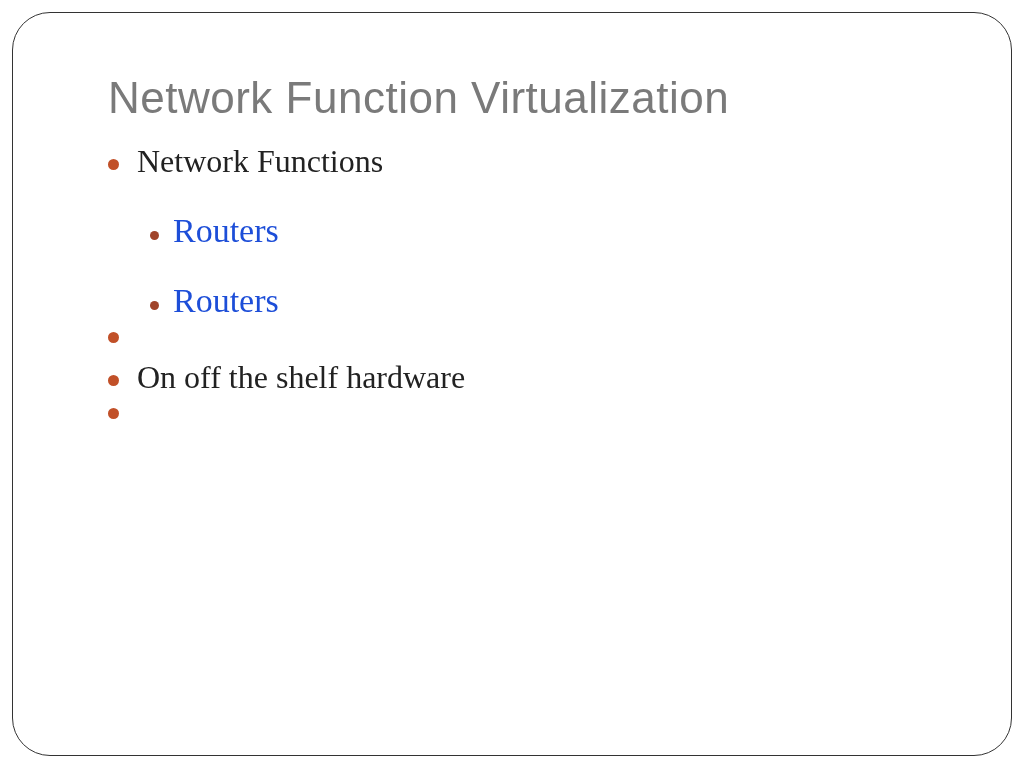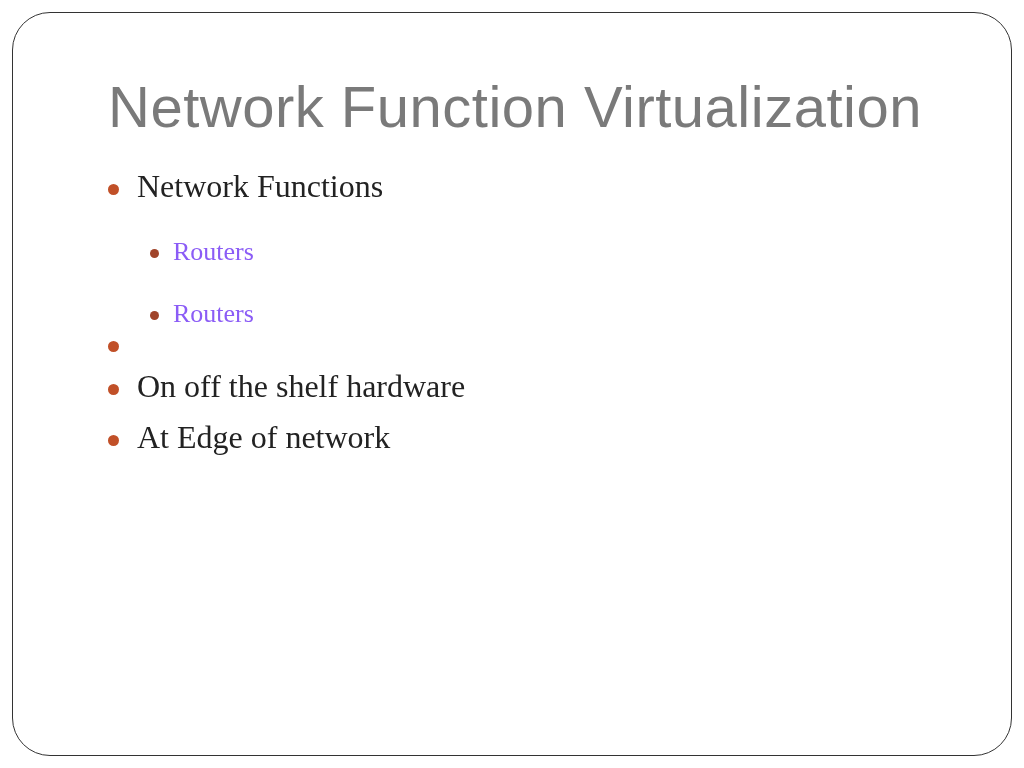--- a/index.html
+++ b/index.html
@@ -16,41 +16,41 @@
     }
     .slide-frame {
       width: 100%;
       height: 100%;
       border: 1.5px solid #333;
       border-radius: 38px;
       padding: 60px 80px 40px 95px;
     }
     .title {
       font-family: 'Segoe UI', 'Helvetica Neue', Arial, sans-serif;
-      font-size: 58px;
+      font-size: 44px;
       font-weight: 400;
       color: #7a7a7a;
-      margin-bottom: 28px;
+      margin-bottom: 20px;
       letter-spacing: 0.5px;
     }
     .bullet-list {
       list-style: none;
     }
     .bullet-item {
       display: flex;
       align-items: baseline;
       margin-bottom: 14px;
     }
     .bullet-item.level-1 {
       font-size: 32px;
       color: #222;
     }
     .bullet-item.level-2 {
-      font-size: 26px;
-      color: #8b5cf6;
+      font-size: 34px;
+      color: #1d4ed8;
       margin-left: 42px;
       margin-top: 32px;
     }
     .bullet-dot {
       display: inline-block;
       width: 10px;
       height: 10px;
       border-radius: 50%;
       margin-right: 18px;
       flex-shrink: 0;
@@ -92,16 +92,15 @@
     </li>
     <li class="bullet-item level-1">
       <span class="bullet-dot"></span>
     </li>
     <li class="bullet-item level-1">
       <span class="bullet-dot"></span>
       <span class="bullet-text">On off the shelf hardware</span>
     </li>
     <li class="bullet-item level-1">
       <span class="bullet-dot"></span>
-      <span class="bullet-text">At Edge of network</span>
     </li>
   </ul>
 </div>
 
 </body></html>

